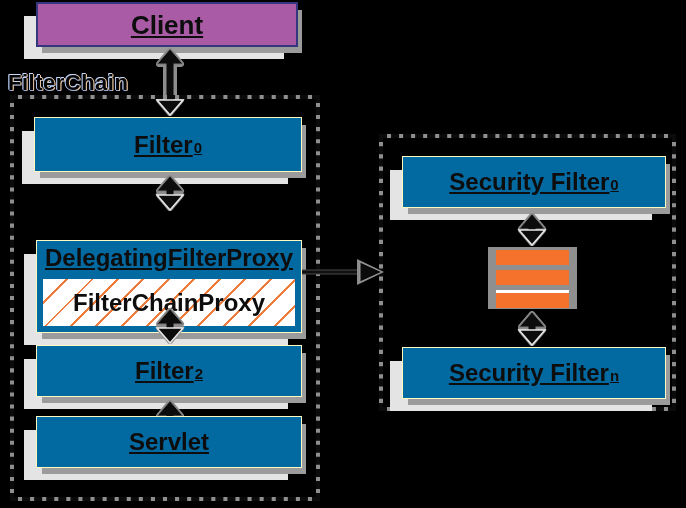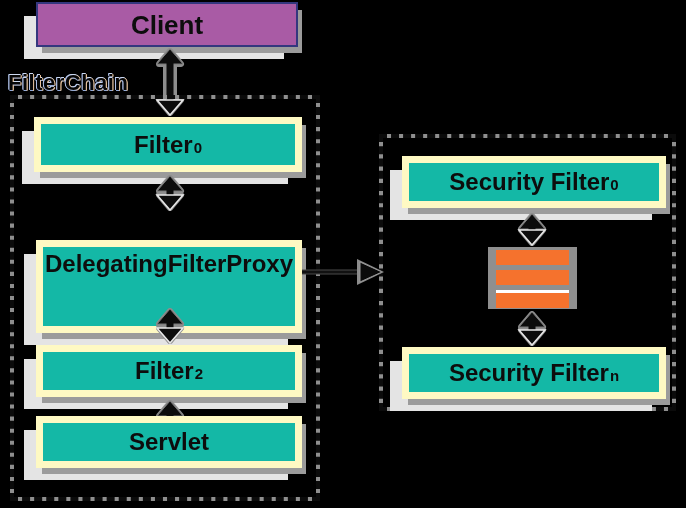--- a/index.html
+++ b/index.html
@@ -4,25 +4,25 @@
 <style>
   html,body{margin:0;padding:0;background:#000;}
   .stage{
     position:relative;width:686px;height:508px;background:#000;overflow:hidden;
     font-family:"Liberation Sans","DejaVu Sans",sans-serif;
   }
   
   .box{
     position:absolute;box-sizing:border-box;
     display:flex;align-items:center;justify-content:center;
-    color:#0d0d0d;font-weight:bold;font-size:24px;line-height:1;
+    color:#0d0d0d;font-weight:bold;font-size:24px;line-height:1;text-decoration:underline;
   }
   .node{
-    background:#14b8a6;
-    border:7px solid #fef9c3;
+    background:#0369a1;
+    border:1px solid #fef9c3;
     box-shadow:5px 7px 0 -1px #9b9b9b,-13px 13px 0 -1px #e4e4e4;
   }
   .client{
     background:#a95ba5;
     border:2px solid #34377e;
     box-shadow:5px 7px 0 -1px #9b9b9b,-13px 13px 0 -1px #e4e4e4;
     font-size:26px;
   }
   sub{font-size:15px;font-weight:bold;line-height:0;transform:translateY(3px);display:inline-block;margin-left:1px;}
   
@@ -93,20 +93,23 @@
           <rect x="13" y="15" width="8" height="6"></rect>
           <path d="M17,33 L28,20 L6,20 Z"></path>
         </g>
         <path d="M17,1 L30,16 L4,16 Z" fill="#0c0c0c" stroke="#7a7a7a" stroke-width="1"></path>
         <rect x="13.5" y="15" width="7" height="6" fill="#0c0c0c"></rect>
         <path d="M17,35 L30,20 L4,20 Z" fill="#0c0c0c" stroke="#e9e9e9" stroke-width="1.5"></path>
       </svg></div>
 
   <div class="box node dfp" style="left:36px;top:212px;width:266px;height:93px;margin-top:28px;">
     <div class="dfp-title">DelegatingFilterProxy</div>
+    <div class="hatch">
+      <span>FilterChainProxy</span>
+    </div>
   </div>
 
   <div class="arrow" style="left:153px;top:308px;height:36px"><svg width="34" height="36" viewBox="0 0 34 36">
         <g fill="#8d8d8d" stroke="#8d8d8d" stroke-width="6" stroke-linejoin="round">
           <path d="M17,3 L28,16 L6,16 Z"></path>
           <rect x="13" y="15" width="8" height="6"></rect>
           <path d="M17,33 L28,20 L6,20 Z"></path>
         </g>
         <path d="M17,1 L30,16 L4,16 Z" fill="#0c0c0c" stroke="#7a7a7a" stroke-width="1"></path>
         <rect x="13.5" y="15" width="7" height="6" fill="#0c0c0c"></rect>

